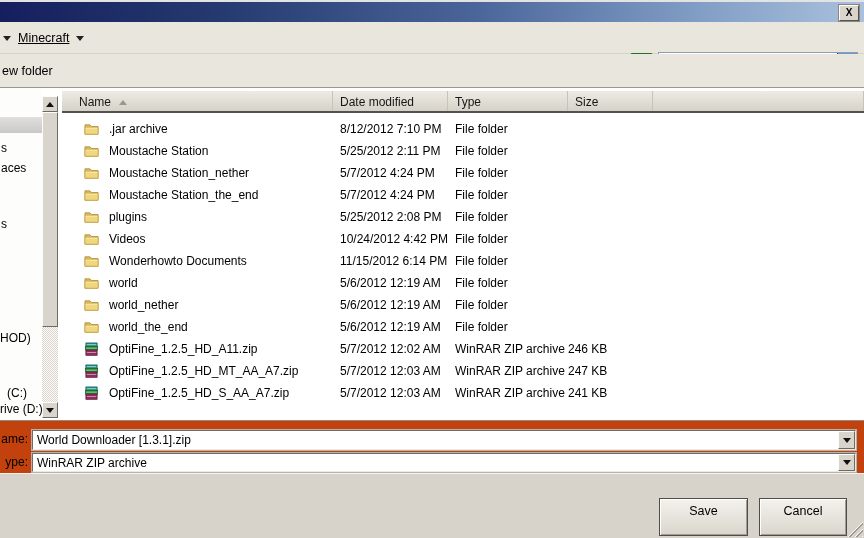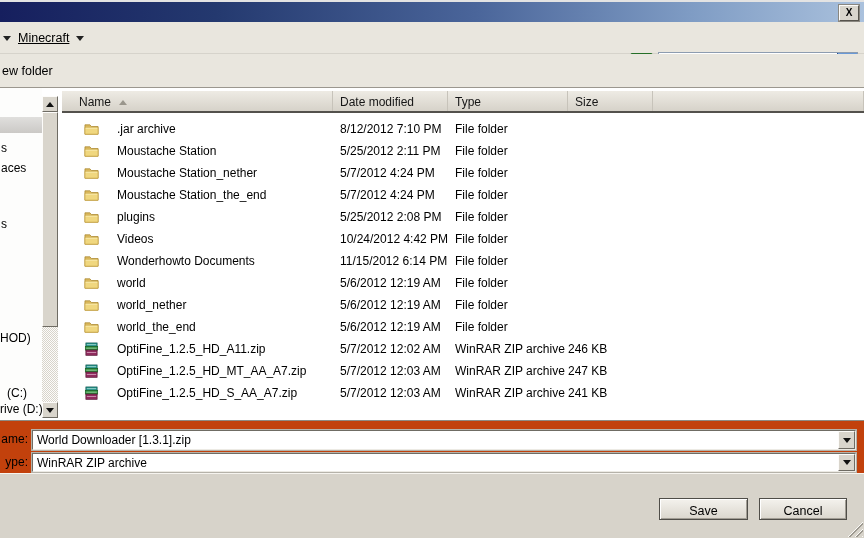--- a/index.html
+++ b/index.html
@@ -55,39 +55,39 @@
   .file-list { left:62px; top:0; right:0; bottom:0; }
   .lheader { position:absolute; left:0; top:2px; right:0; height:23px; display:grid;
     grid-template-columns:271px 115px 120px 85px 1fr;
     background:linear-gradient(#eeebe4,#d6d2c9); border-bottom:2px solid #53514c; border-top:1px solid #fff; }
   .hc { padding:4px 11px 0 7px; border-right:1px solid #c7c3ba; color:#161616; white-space:nowrap; cursor:pointer; }
   .hc.h-name { padding-left:17px; display:flex; gap:8px; align-items:baseline; }
   .hc.h-name .tri-up { position:relative; top:-1px; }
   .rows { position:absolute; left:0; top:30px; right:0; }
   .row { display:grid; grid-template-columns:271px 115px 120px 85px 1fr; height:22px; cursor:pointer; }
   .c { height:22px; line-height:22px; white-space:nowrap; overflow:hidden; }
-  .c.name { padding-left:22px; display:flex; align-items:center; gap:18px; }
+  .c.name { padding-left:22px; display:flex; align-items:center; gap:10px; }
   .c.date { padding-left:7px; }
   .c.type { padding-left:7px; }
   .c.size { text-align:left; padding-right:5px; }
   .fi { width:15px; height:15px; flex:none; }
 
   
   .fields-area { left:0; top:421px; width:864px; height:66px; background:#c2410c; border-bottom:1px solid #c0bcb3; }
   .flabel { position:absolute; left:0; width:28px; text-align:right; height:14px; line-height:14px; }
   .combo { position:absolute; left:32px; width:824px; height:20px; background:#fff;
     border:1px solid; border-color:#6f6c64 #eceae4 #eceae4 #6f6c64; box-shadow:0 0 0 1px #b5b2a9; display:flex; }
   .combo input { flex:1; border:none; outline:none; font-family:"Liberation Sans",sans-serif; font-size:12px; color:#000; padding:0 4px; background:transparent; }
   .drop-btn { width:17px; background:#d9d5cc; border:1px solid; border-color:#fdfcfa #6e6b63 #6e6b63 #fdfcfa;
     display:flex; align-items:center; justify-content:center; cursor:pointer; }
   .drop-btn .tri-down { border-top-color:#111; }
 
   
   .button-bar { left:0; top:473px; width:864px; height:65px; background:#d7d3ca; border-top:1px solid #f6f4ef; }
-  .btn { position:absolute; top:24px; height:22px; background:linear-gradient(#f4f2ed,#dad6cd);
+  .btn { position:absolute; top:24px; height:38px; background:linear-gradient(#f4f2ed,#dad6cd);
     border:1px solid #4f4d48; box-shadow:inset 1px 1px 0 #fff, inset -1px -1px 0 #a19d94;
     font-family:"Liberation Sans",sans-serif; font-size:12.5px; text-align:center; line-height:24px; cursor:pointer; }
   .btn.save { left:659px; width:89px; }
   .btn.cancel { left:759px; width:88px; }
   .grip { position:absolute; right:1px; bottom:1px; width:17px; height:17px;
     background:repeating-linear-gradient(135deg, transparent 0 3px, #fbfaf7 3px 4px, #9d9990 4px 5px);
     clip-path:polygon(100% 0, 100% 100%, 0 100%); cursor:nwse-resize; }
 
   svg.defs { position:absolute; width:0; height:0; }
 </style>

